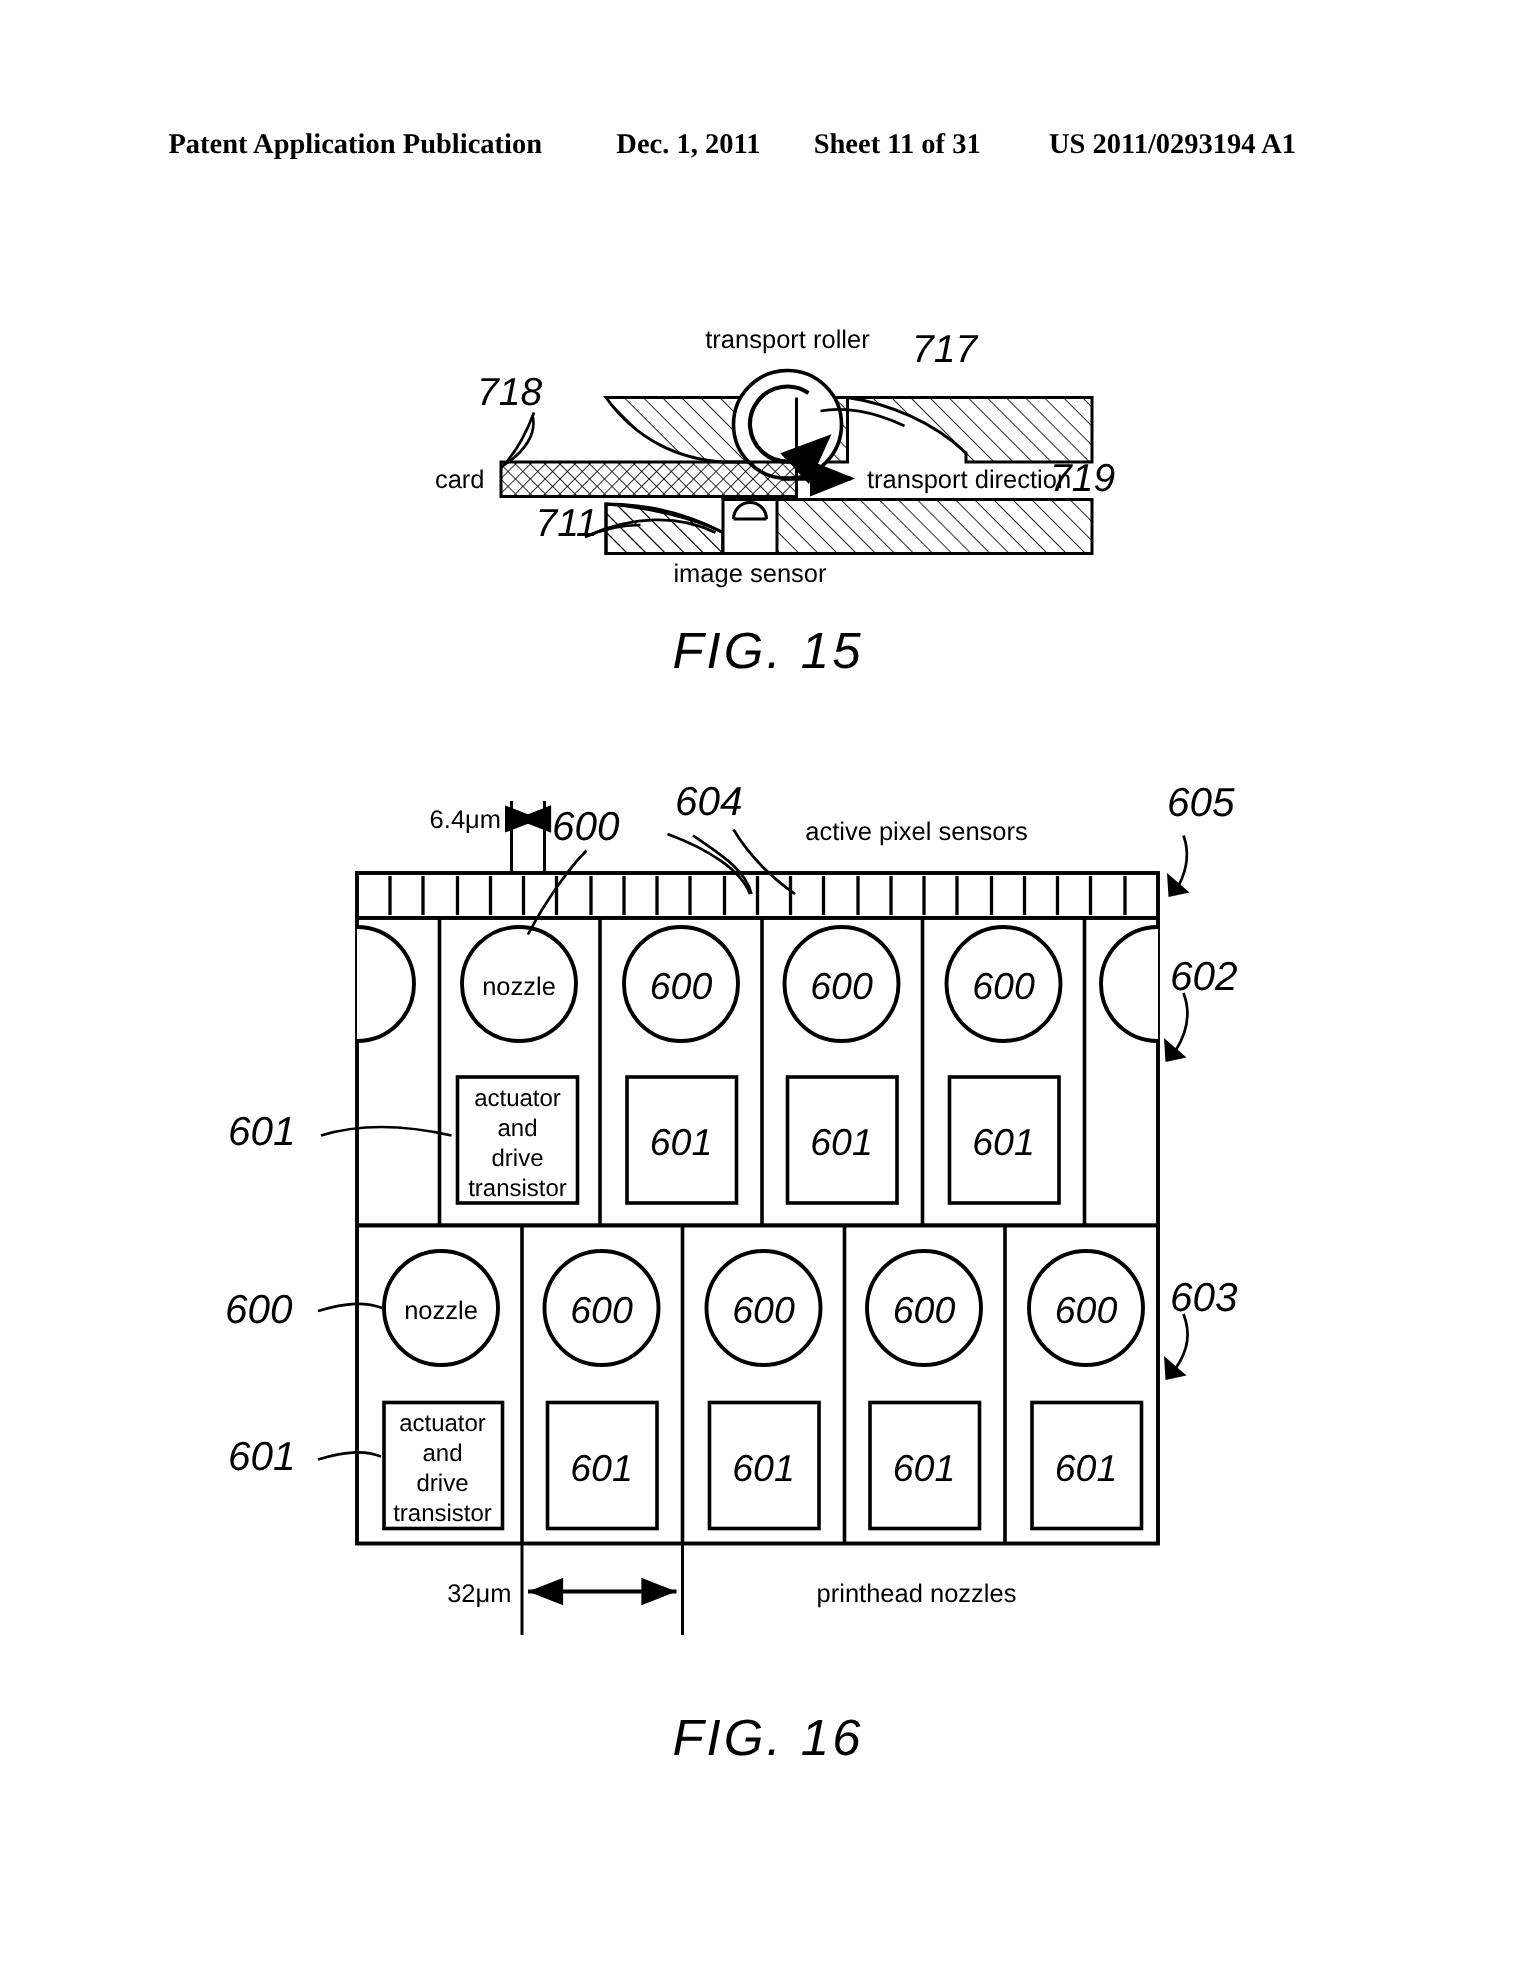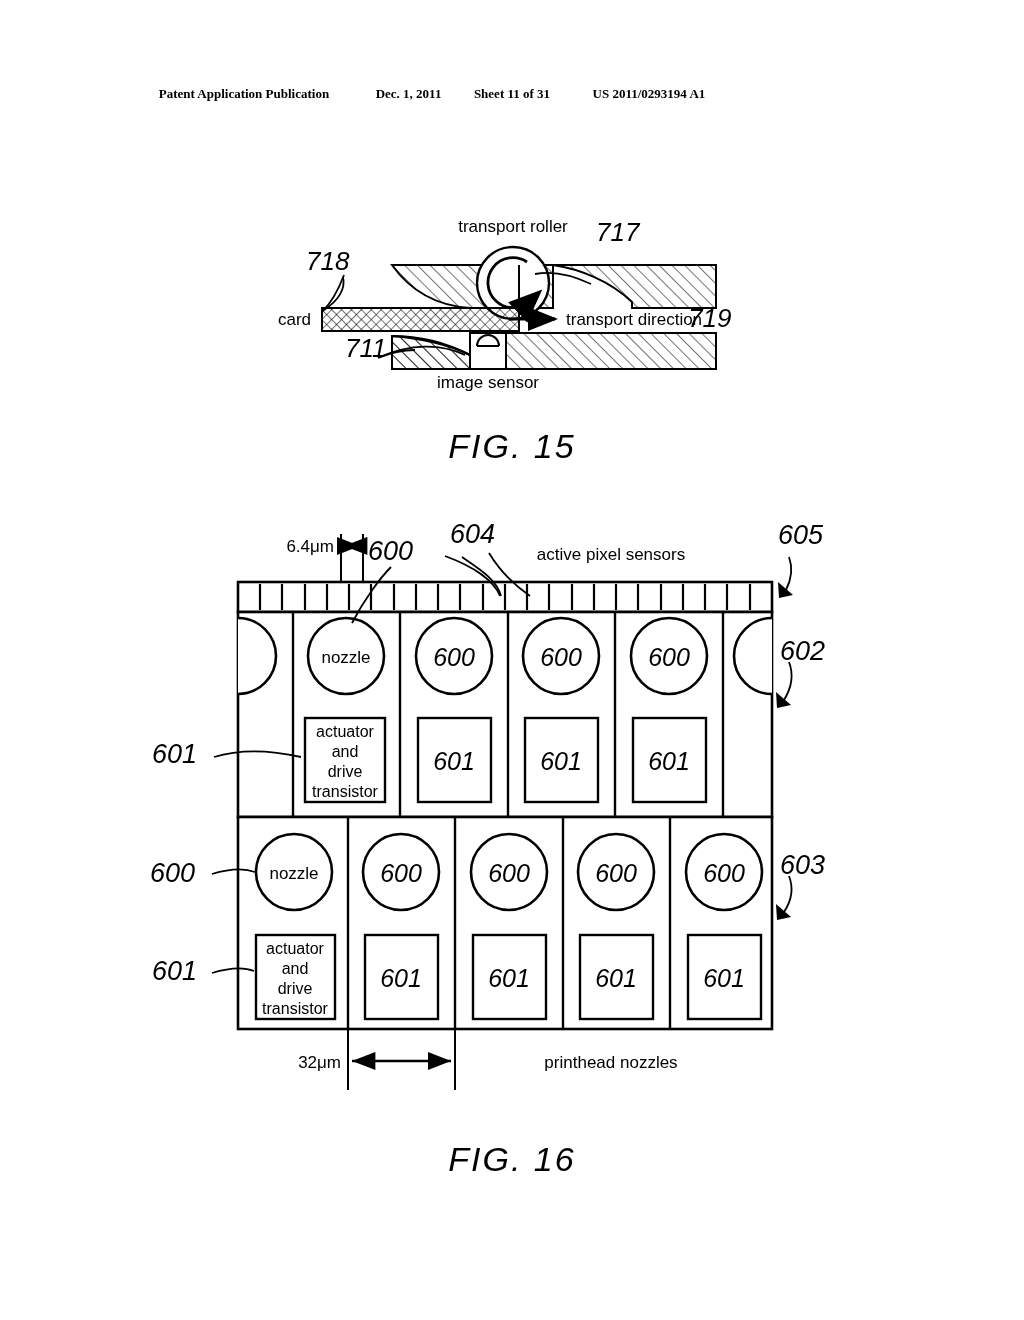--- a/index.html
+++ b/index.html
@@ -15,36 +15,36 @@
     color: #000000;
     overflow: hidden;
   }
 
   
   #patent-header {
     position: absolute;
     top: 86px;
     left: 0;
     width: 864px;
-    text-align: center;
+    text-align: right;
     font-family: "Liberation Serif", serif;
     font-weight: bold;
-    font-size: 13px;
+    font-size: 19px;
     letter-spacing: 0px;
     white-space: nowrap;
   }
   #patent-header span { display: inline-block; }
   .hdr-gap-a { width: 40px; }
   .hdr-gap-b { width: 26px; }
   .hdr-gap-c { width: 36px; }
 
   
   #fig15-wrap {
     position: absolute;
-    left: 0;
+    left: 12px;
     top: 205px;
     width: 889px;
     height: 270px;
   }
   #fig16-wrap {
     position: absolute;
     left: 0;
     top: 510px;
     width: 1024px;
     height: 680px;
@@ -53,21 +53,21 @@
 
   .fig-caption {
     position: absolute;
     width: 1024px;
     text-align: center;
     font-family: "Liberation Sans", sans-serif;
     font-style: italic;
     font-size: 34px;
     letter-spacing: 2px;
   }
-  #fig15-caption { top: 415px; margin-top: 12px; }
+  #fig15-caption { top: 415px; }
   #fig16-caption { top: 1110px; margin-top: 30px; }
 </style>
 </head>
 <body>
 
 <div id="patent-header">
   <span>Patent Application Publication</span>
   <span class="hdr-gap-a"></span>
   <span>Dec. 1, 2011</span>
   <span class="hdr-gap-b"></span>

